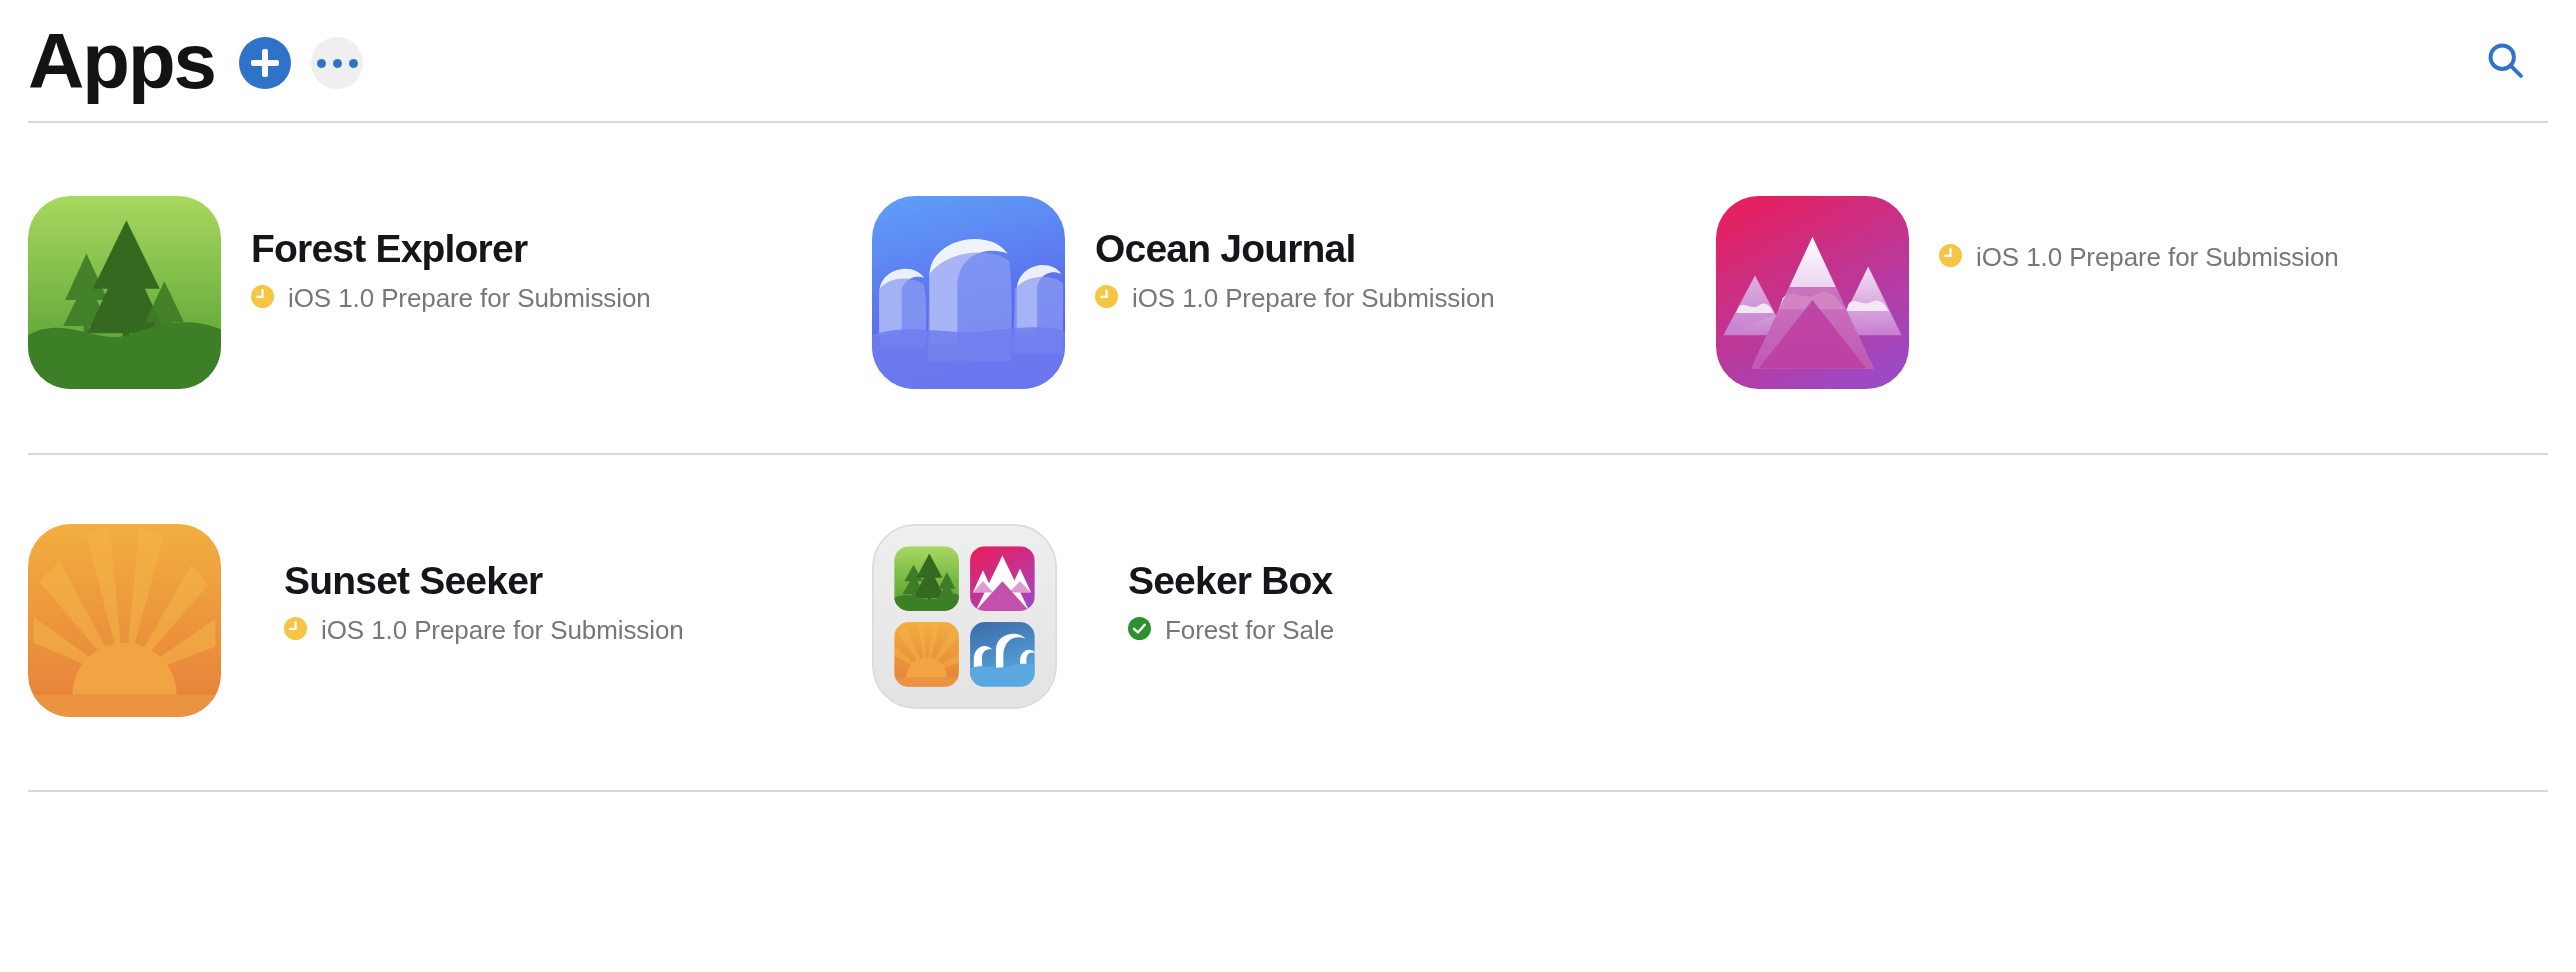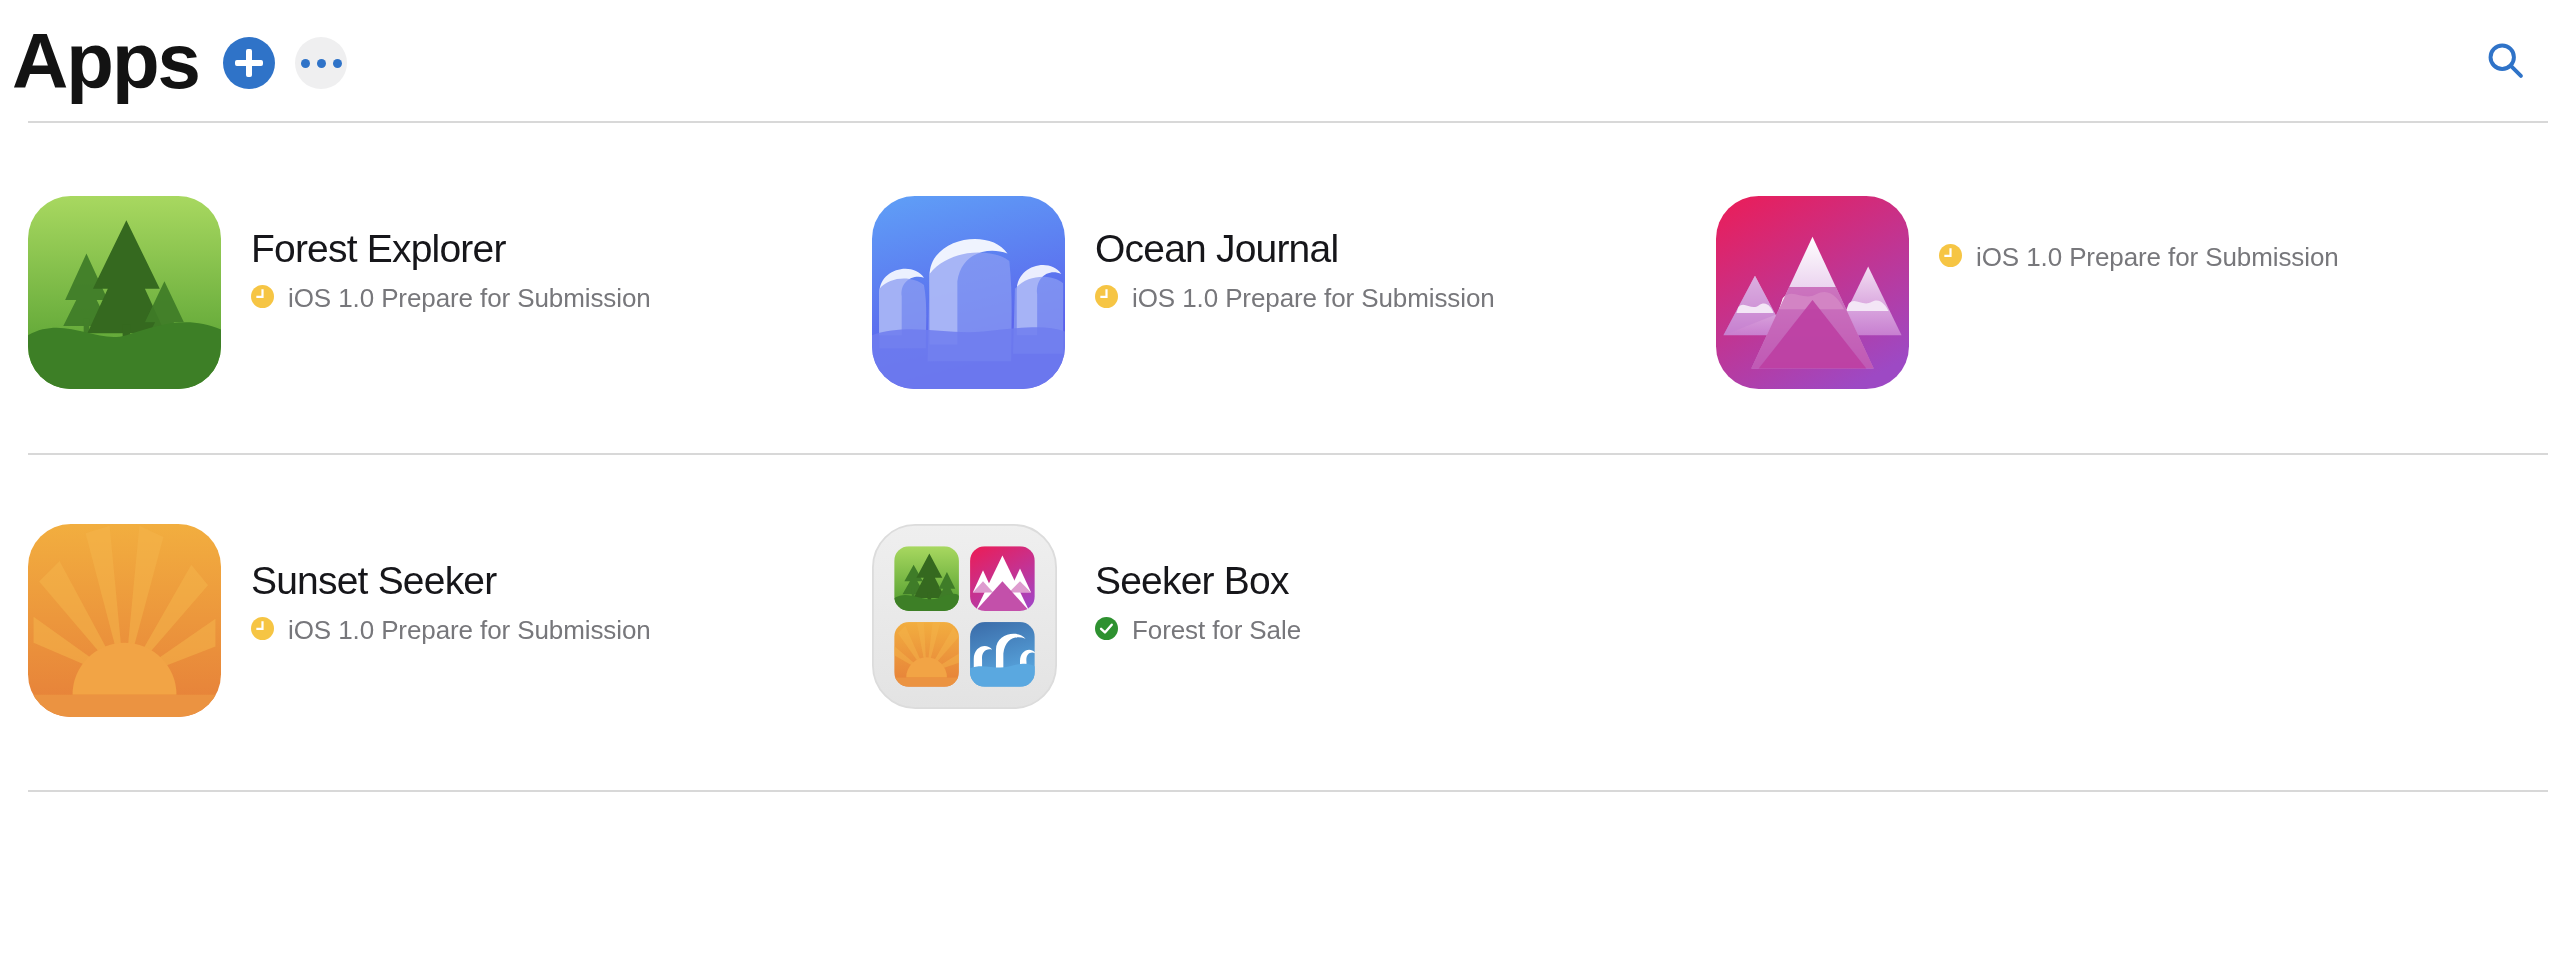--- a/index.html
+++ b/index.html
@@ -15,21 +15,21 @@
 
   .page { position: relative; width: 2576px; height: 972px; background: #fff; }
 
   
   .header {
     position: absolute;
     left: 0; top: 0;
     width: 2576px; height: 121px;
     display: flex;
     align-items: center;
-    padding: 0 31px 0 12px;
+    padding: 0 31px 0 28px;
   }
   .page-title {
     font-size: 78px;
     font-weight: 700;
     letter-spacing: -2px;
     color: #131313;
     line-height: 1;
     margin: 0;
     white-space: nowrap;
   }
@@ -96,21 +96,21 @@
     width: 193px; height: 193px;
     flex: 0 0 193px;
   }
   .app-text {
     padding-left: 30px;
     padding-top: 33px;
     min-width: 0;
   }
   .app-name {
     font-size: 39px;
-    font-weight: 400;
+    font-weight: 700;
     letter-spacing: -0.8px;
     color: #16161a;
     line-height: 1.05;
     white-space: nowrap;
   }
   .app-status {
     display: flex;
     align-items: flex-start;
     margin-top: 15px;
     gap: 14px;
@@ -118,21 +118,21 @@
   .status-dot { flex: 0 0 auto; width: 23px; height: 23px; }
   .status-text {
     font-size: 26px;
     color: #77777b;
     letter-spacing: -0.1px;
     white-space: nowrap;
     line-height: 1;
   }
 
   
-  .app-row.row2 .app-cell { padding-top: 70px; }
+  .app-row.row2 .app-cell { padding-top: 70px; gap: 33px; }
   .app-row.row2 .app-text { padding-top: 37px; }
 
   svg { display: block; }
 </style>
 </head>
 <body>
 
 <div class="page">
 
   <div class="header">

